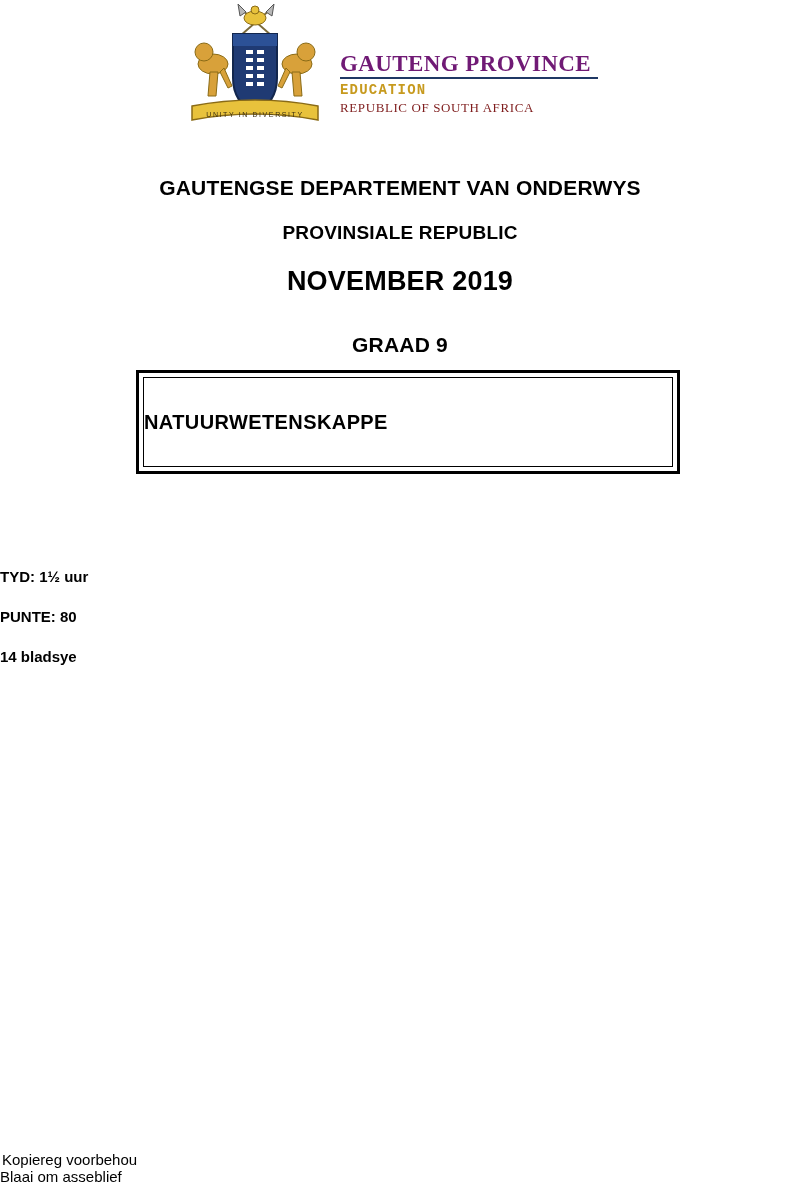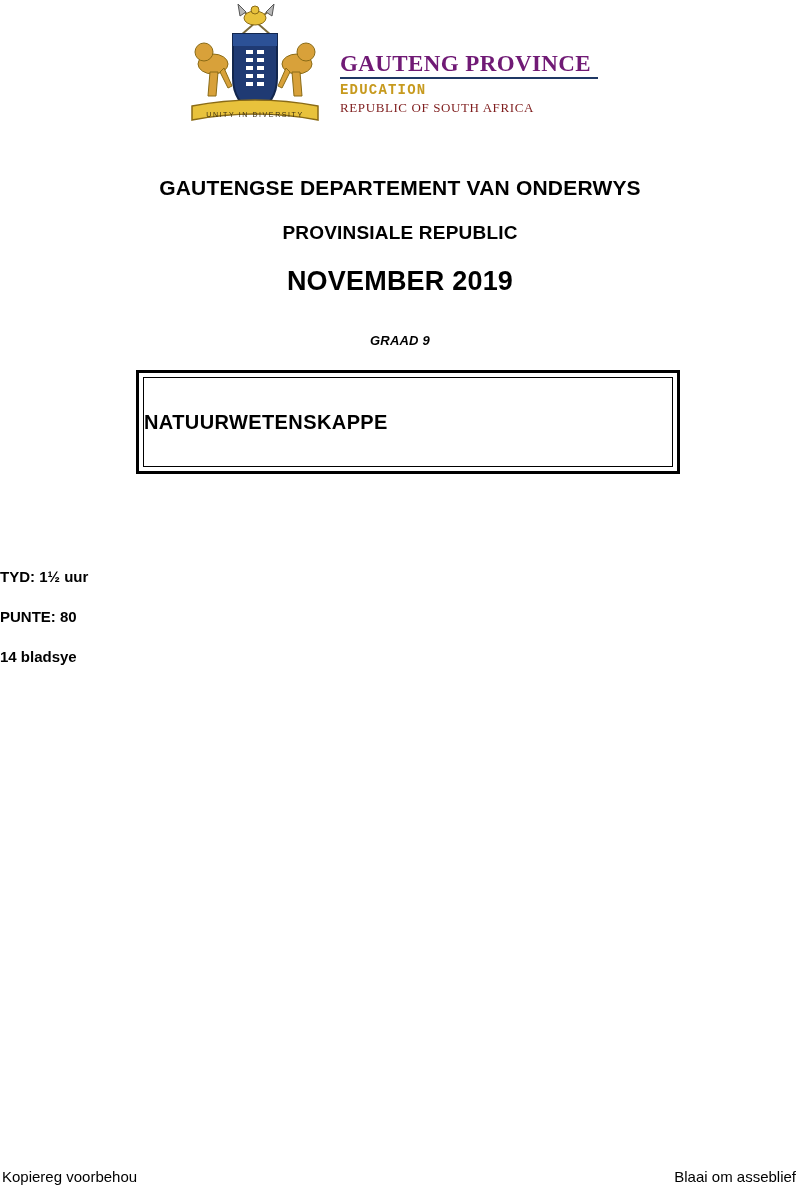--- a/index.html
+++ b/index.html
@@ -83,21 +83,21 @@
     width: 800px;
     text-align: center;
   }
   .t-line {
     font-weight: bold;
     letter-spacing: 0.2px;
   }
   .t1 { font-size: 21px; margin-bottom: 22px; }
   .t2 { font-size: 19px; margin-bottom: 22px; }
   .t3 { font-size: 27px; margin-bottom: 36px; }
-  .t4 { font-size: 13px; margin-bottom: 14px; font-style: italic; }
+  .t4 { font-size: 21px; margin-bottom: 14px; }
 
   
   .subject-box {
     position: absolute;
     left: 136px;
     top: 370px;
     width: 544px;
     height: 104px;
     border: 3px solid #000;
     box-sizing: border-box;
@@ -133,20 +133,21 @@
 
   
   .footer {
     position: absolute;
     left: 0;
     bottom: 14px;
     width: 800px;
     display: flex;
     justify-content: space-between;
     font-size: 15px;
+    flex-direction: column;
   }
   .footer-left { padding-left: 2px; }
   .footer-right { padding-right: 4px; }
 </style>
 </head>
 <body>
 
 <div class="page">
 
   <div class="logo-band">

